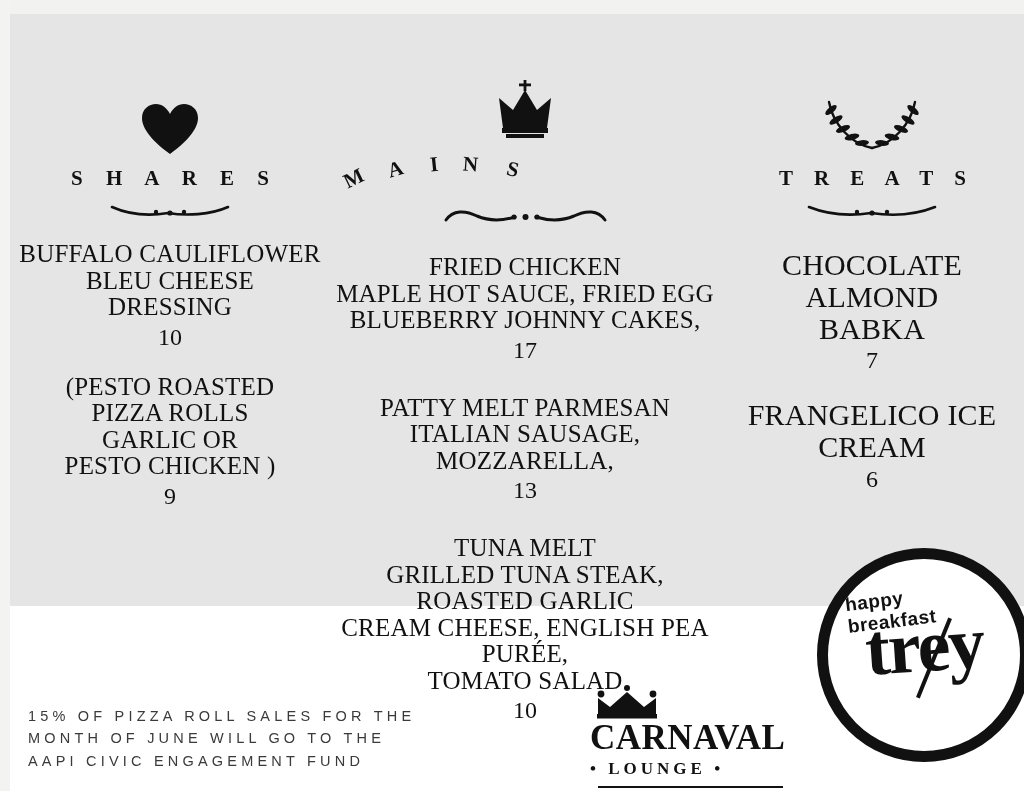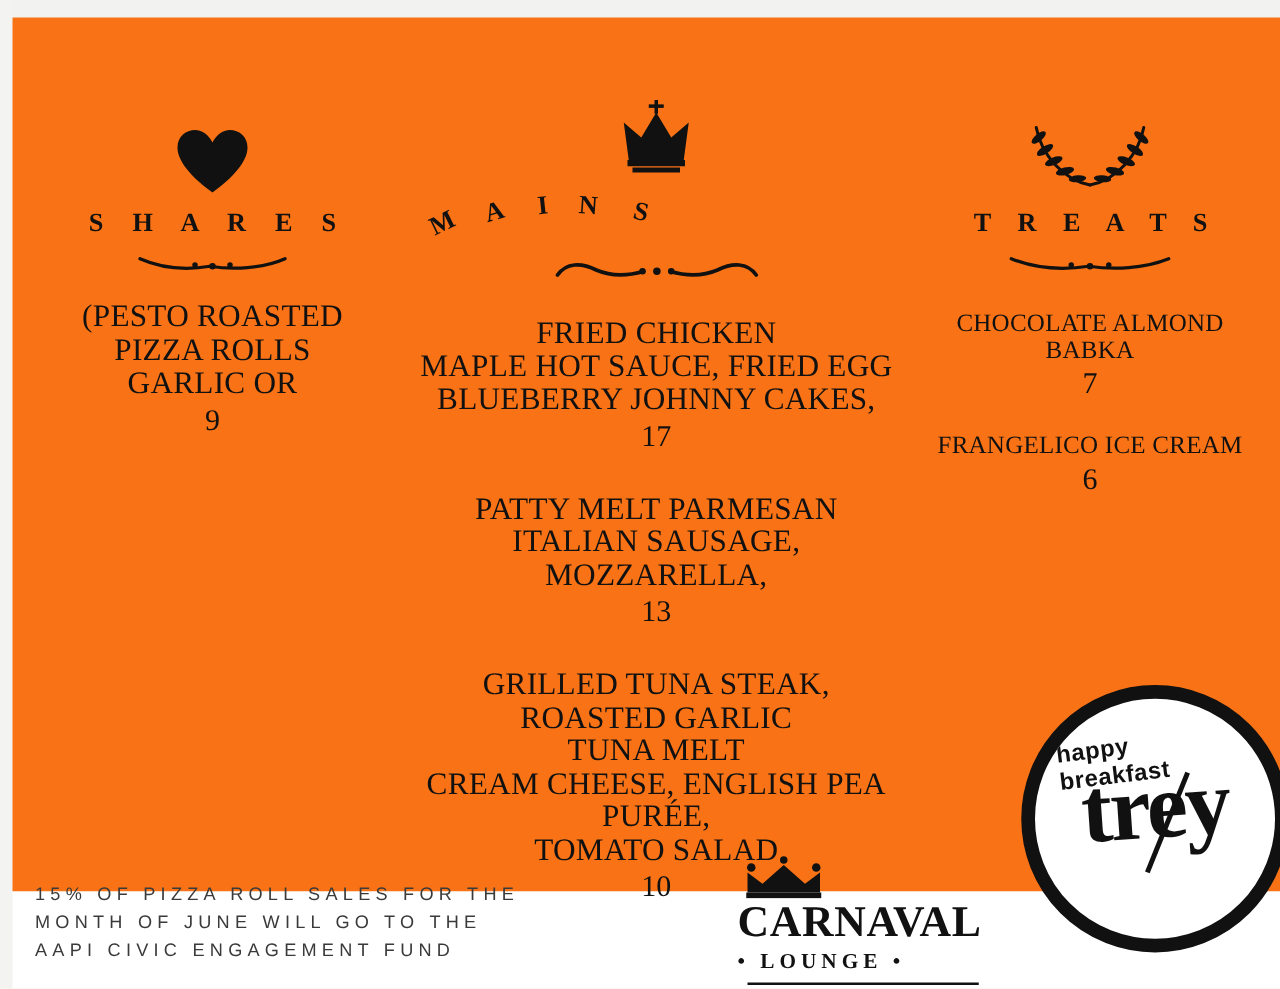--- a/index.html
+++ b/index.html
@@ -10,22 +10,22 @@
   body {
     width: 1024px;
     height: 791px;
     overflow: hidden;
     font-family: "Liberation Serif", serif;
     color: #111111;
   }
   #menu-page {
     position: relative;
     width: 1024px;
-    height: 713px;
-    background: #f97316;
+    height: 606px;
+    background: #e5e5e5;
     box-sizing: border-box;
   }
   .top-strip {
     position: absolute;
     left: 0; top: 0;
     width: 1024px; height: 14px;
     background: #f2f2f0;
   }
   .left-strip {
     position: absolute;
@@ -101,21 +101,21 @@
     letter-spacing: 0.2px;
   }
   .item .price {
     font-size: 24px;
     line-height: 1.25;
     margin-top: 1px;
   }
 
   .col-shares .item .line { font-size: 25px; }
   .col-mains .item .line { font-size: 25px; }
-  .col-treats .item .line { font-size: 20px; }
+  .col-treats .item .line { font-size: 30px; }
 
   .col-mains .items { margin-top: 30px; }
   .col-mains .item { margin-bottom: 30px; }
   .col-treats .items { margin-top: 30px; }
   .col-treats .item { margin-bottom: 24px; }
 
   
   .footnote {
     position: absolute;
     left: 28px;
@@ -233,23 +233,30 @@
           <svg width="120" height="16" viewBox="0 0 120 16" aria-hidden="true">
             <path d="M2 4 C 20 12, 40 13, 58 10 C 76 13, 100 12, 118 4" fill="none" stroke="#111" stroke-width="2.6" stroke-linecap="round"></path>
             <circle cx="46" cy="9" r="2.2" fill="#111"></circle>
             <circle cx="60" cy="10" r="2.6" fill="#111"></circle>
             <circle cx="74" cy="9" r="2.2" fill="#111"></circle>
           </svg>
         </div>
       </div>
       <div class="items">
         <div class="item">
+          <div class="line">BUFFALO CAULIFLOWER</div>
+          <div class="line">BLEU CHEESE</div>
+          <div class="line">DRESSING</div>
+          <div class="price">10</div>
+        </div>
+        <div class="item">
           <div class="line">(PESTO ROASTED</div>
           <div class="line">PIZZA ROLLS</div>
           <div class="line">GARLIC OR</div>
+          <div class="line">PESTO CHICKEN )</div>
           <div class="price">9</div>
         </div>
       </div>
     </div>
 
     <div class="column col-mains">
       <div class="col-head">
         <div class="col-emblem">
           <svg width="64" height="64" viewBox="0 0 64 64" aria-hidden="true">
             <rect x="30.6" y="2" width="2.8" height="11" fill="#111"></rect>
@@ -283,22 +290,22 @@
           <div class="line">MAPLE HOT SAUCE, FRIED EGG</div>
           <div class="line">BLUEBERRY JOHNNY CAKES,</div>
           <div class="price">17</div>
         </div>
         <div class="item">
           <div class="line">PATTY MELT PARMESAN</div>
           <div class="line">ITALIAN SAUSAGE, MOZZARELLA,</div>
           <div class="price">13</div>
         </div>
         <div class="item">
+          <div class="line">TUNA MELT</div>
           <div class="line">GRILLED TUNA STEAK, ROASTED GARLIC</div>
-          <div class="line">TUNA MELT</div>
           <div class="line">CREAM CHEESE, ENGLISH PEA PURÉE,</div>
           <div class="line">TOMATO SALAD</div>
           <div class="price">10</div>
         </div>
       </div>
     </div>
 
     <div class="column col-treats">
       <div class="col-head">
         <div class="col-emblem">

